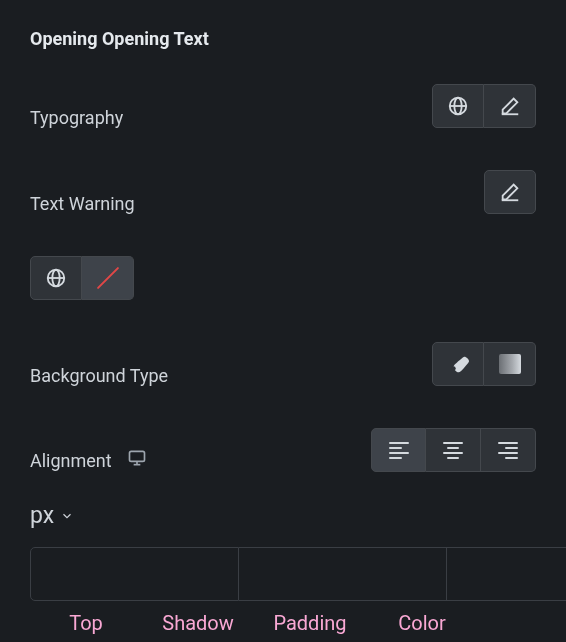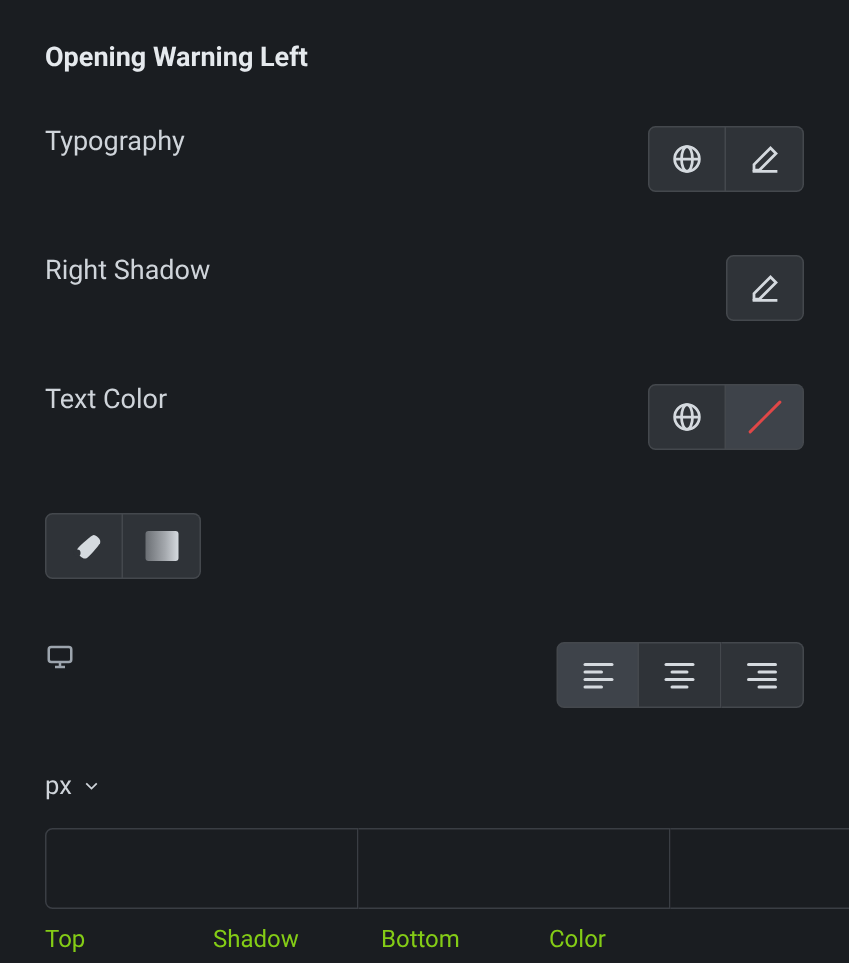--- a/index.html
+++ b/index.html
@@ -16,21 +16,21 @@
       padding: 28px 30px;
     }
     .section-title {
       font-size: 18px;
       font-weight: 700;
       color: #e5e9ed;
       margin-bottom: 35px;
     }
     .row {
       display: flex;
-      align-items: flex-start;
+      align-items: flex-end;
       justify-content: space-between;
       margin-bottom: 42px;
     }
     .row.alignment-row {
       margin-bottom: 30px;
     }
     .row.padding-row {
       margin-bottom: 18px;
     }
     .label-group {
@@ -91,22 +91,21 @@
       height: 20px;
       stroke: currentColor;
       fill: none;
     }
     .unit-select {
       display: flex;
       align-items: center;
       gap: 6px;
       color: #cfd4da;
       cursor: pointer;
-      font-size: 17px;
-      margin-top: 12px;
+      font-size: 23px;
     }
     .unit-select svg {
       width: 14px;
       height: 14px;
       stroke: currentColor;
       fill: none;
     }
     .dimension-row {
       display: flex;
       margin-bottom: 10px;
@@ -127,22 +126,23 @@
     .dim-input:first-child {
       border-top-left-radius: 5px;
       border-bottom-left-radius: 5px;
     }
     .dim-labels {
       display: flex;
       padding-right: 58px;
     }
     .dim-label {
       flex: 1;
-      font-size: 16px;
-      color: #84cc16;
+      text-align: center;
+      font-size: 20px;
+      color: #f9a8d4;
     }
     .no-color {
       position: relative;
     }
     .no-color-slash {
       position: absolute;
       width: 30px;
       height: 2px;
       background: #e04747;
       transform: rotate(-45deg);
@@ -177,21 +177,21 @@
     .align-center span:nth-child(4) { width: 60%; }
     .align-right { align-items: flex-end; }
     .align-right span:nth-child(1) { width: 100%; }
     .align-right span:nth-child(2) { width: 65%; }
     .align-right span:nth-child(3) { width: 100%; }
     .align-right span:nth-child(4) { width: 65%; }
   </style>
 </head>
 <body>
 
-<div class="section-title">Opening Warning Left</div>
+<div class="section-title">Opening Opening Text</div>
 
 <div class="row">
   <div class="row-label">Typography</div>
   <div class="btn-group">
     <div class="icon-btn">
       <svg viewBox="0 0 24 24">
           <circle cx="12" cy="12" r="9" stroke-width="2"></circle>
           <ellipse cx="12" cy="12" rx="4" ry="9" stroke-width="2"></ellipse>
           <line x1="3" y1="12" x2="21" y2="12" stroke-width="2"></line>
         </svg>
@@ -199,63 +199,64 @@
     <div class="icon-btn">
       <svg viewBox="0 0 24 24">
           <path d="M4 20 L4 16 L16 4 L20 8 L8 20 Z" stroke-width="2"></path>
           <line x1="3" y1="21" x2="21" y2="21" stroke-width="2"></line>
         </svg>
     </div>
   </div>
 </div>
 
 <div class="row">
-  <div class="row-label">Right Shadow</div>
+  <div class="row-label">Text Warning</div>
   <div class="btn-group">
     <div class="icon-btn single">
       <svg viewBox="0 0 24 24">
           <path d="M4 20 L4 16 L16 4 L20 8 L8 20 Z" stroke-width="2"></path>
           <line x1="3" y1="21" x2="21" y2="21" stroke-width="2"></line>
         </svg>
     </div>
   </div>
 </div>
 
 <div class="row">
-  <div class="row-label">Text Color</div>
   <div class="btn-group">
     <div class="icon-btn">
       <svg viewBox="0 0 24 24">
           <circle cx="12" cy="12" r="9" stroke-width="2"></circle>
           <ellipse cx="12" cy="12" rx="4" ry="9" stroke-width="2"></ellipse>
           <line x1="3" y1="12" x2="21" y2="12" stroke-width="2"></line>
         </svg>
     </div>
     <div class="icon-btn active no-color">
       <div class="no-color-slash"></div>
     </div>
   </div>
 </div>
 
 <div class="row">
+  <div class="row-label">Background Type</div>
   <div class="btn-group">
     <div class="icon-btn">
       <svg viewBox="0 0 24 24">
           <path d="M19 4c-1.5 0-9 7-11 9s-1 4 1 6 4 3 6 1 9-9.5 9-11c0-2-3-5-5-5z" stroke-width="2" fill="currentColor" stroke="none"></path>
           <circle cx="7" cy="17" r="2.5" fill="#2f3338" stroke="none"></circle>
         </svg>
     </div>
     <div class="icon-btn">
       <div class="gradient-swatch"></div>
     </div>
   </div>
 </div>
 
 <div class="row alignment-row">
   <div class="label-group">
+    <div class="row-label">Alignment</div>
     <div class="responsive-icon">
       <svg viewBox="0 0 24 24">
           <rect x="3" y="4" width="18" height="12" rx="2" stroke-width="2"></rect>
           <line x1="8" y1="20" x2="16" y2="20" stroke-width="2"></line>
           <line x1="12" y1="16" x2="12" y2="20" stroke-width="2"></line>
         </svg>
     </div>
   </div>
   <div class="btn-group">
     <div class="icon-btn wide active">
@@ -297,15 +298,15 @@
 <div class="dimension-row">
   <input class="dim-input" value="" style="">
   <input class="dim-input" value="" style="">
   <input class="dim-input" value="" style="">
 
 </div>
 
 <div class="dim-labels">
   <div class="dim-label">Top</div>
   <div class="dim-label">Shadow</div>
-  <div class="dim-label">Bottom</div>
+  <div class="dim-label">Padding</div>
   <div class="dim-label">Color</div>
 </div>
 
 </body></html>

